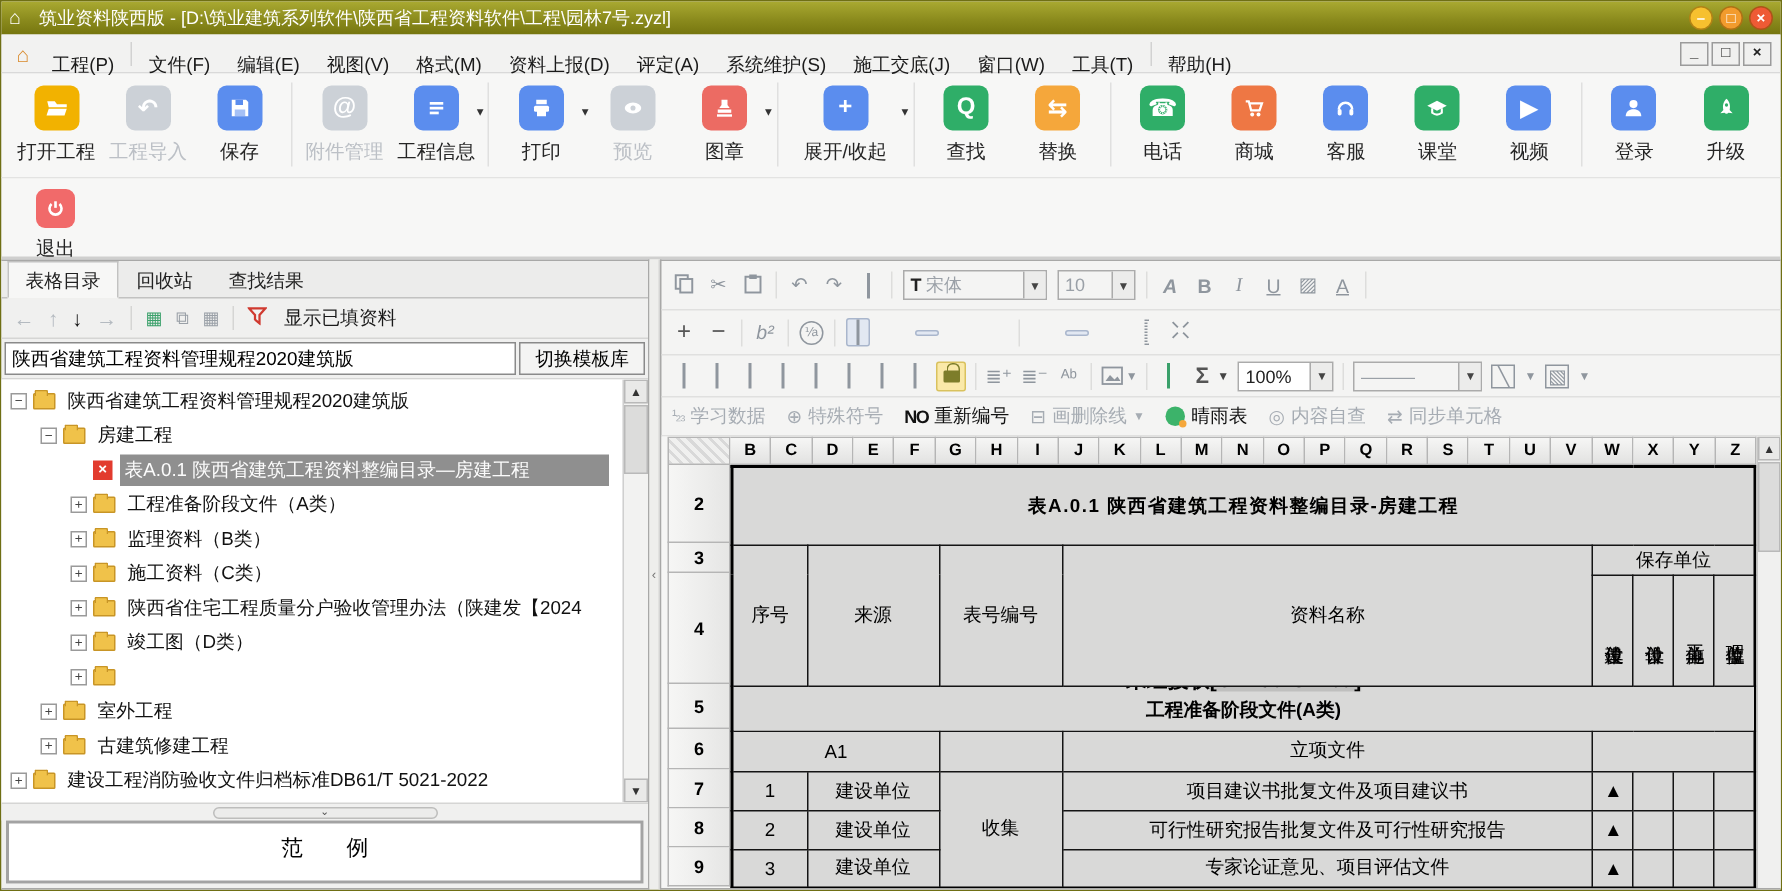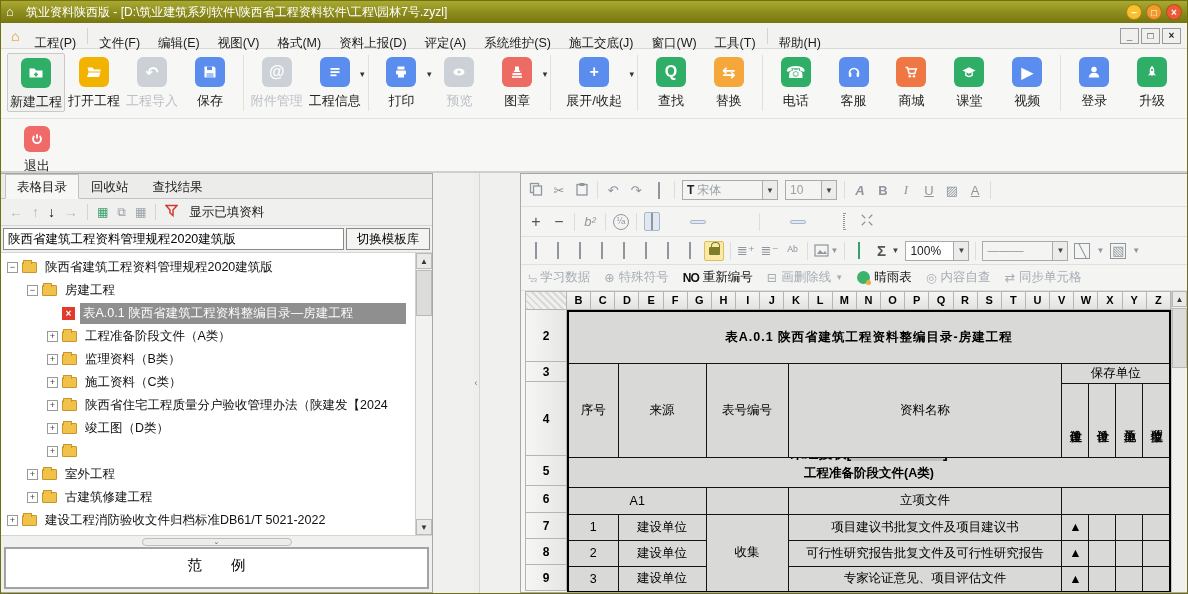--- a/index.html
+++ b/index.html
@@ -31,21 +31,21 @@
   .tblabel { margin-top:5px; font-size:13px; color:#252525; white-space:nowrap; }
   .tbtn.dis .tblabel { color:#bcc0c6; }
   .dd { position:absolute; right:-1px; top:16px; font-size:9px; color:#333; }
   .tsep { width:1px; height:56px; background:#e0e0df; margin:2px 4px 0 4px; }
   .toolbar2 { height:54px; background:#f7f7f6; border-bottom:2px solid #cfcfce; display:flex; align-items:flex-start; padding:3px 0 0 8px; }
   .toolbar2 .tbtn { width:56px; }
   .toolbar2 .tbicon { width:26px; height:26px; font-size:14px; }
   .msvg { display:block; }
 
   
-  .main { position:absolute; top:172px; left:0; right:0; bottom:0; display:flex;gap:40px; }
+  .main { position:absolute; top:172px; left:0; right:0; bottom:0; display:flex; }
 
   
   .leftpanel { width:432px; border:1px solid #a8a8a7; border-left:none; background:#f0f0ef; display:flex; flex-direction:column; }
   .ltabs { height:25px; display:flex; background:#ececeb; border-bottom:1px solid #c2c2c1; padding-left:4px; font-size:12.5px; }
   .ltab { padding:4px 11px 3px; color:#222; border:1px solid transparent; cursor:default; }
   .ltab.active { background:#f7f7f6; border-color:#c2c2c1; border-bottom-color:#f7f7f6; margin-bottom:-1px; }
   .treenav { height:27px; display:flex; align-items:center; gap:9px; padding:0 8px; border-bottom:1px solid #d5d5d4; font-size:14px; }
   .nav-ar { color:#b4bac0; font-weight:bold; cursor:default; }
   .nav-ar.on { color:#111; }
   .nsep { width:1px; height:16px; background:#d5d5d4; }
@@ -155,29 +155,20 @@
     <span class="msep"></span>
     <span class="mitem">帮助(H)</span>
     <span class="winctl">
       <span class="wbtn">_</span>
       <span class="wbtn">□</span>
       <span class="wbtn">×</span>
     </span>
   </div>
 
   <div class="toolbar1">
-    <div class="tbtn first">
-      <span class="tbicon" style="background: rgb(47, 174, 104);">
-        <svg class="msvg" width="16" height="16" viewBox="0 0 16 16">
-            <path d="M1.5 3.5h5l1.5 2h6.5v7h-13z" fill="#fff"></path>
-            <path d="M8 7.5v4M6 9.5h4" stroke="#2fae68" stroke-width="1.6"></path>
-          </svg>
-      </span>
-      <span class="tblabel">新建工程</span>
-    </div>
     <div class="tbtn">
       <span class="tbicon" style="background: rgb(242, 178, 0);">
         <svg class="msvg" width="16" height="16" viewBox="0 0 16 16">
             <path d="M1.5 3.5h5l1.5 2h6.5v2h-12z" fill="#fff"></path>
             <path d="M2.5 8.5h12l-1.5 4.5h-12z" fill="#fff"></path>
           </svg>
       </span>
       <span class="tblabel">打开工程</span>
     </div>
     <div class="tbtn dis">
@@ -256,38 +247,38 @@
     <div class="tbtn">
       <span class="tbicon" style="background: rgb(245, 167, 59);">⇆</span>
       <span class="tblabel">替换</span>
     </div>
     <div class="tsep"></div>
     <div class="tbtn">
       <span class="tbicon" style="background: rgb(47, 174, 104);">☎</span>
       <span class="tblabel">电话</span>
     </div>
     <div class="tbtn">
+      <span class="tbicon" style="background: rgb(238, 119, 68);">
+        <svg class="msvg" width="16" height="16" viewBox="0 0 16 16">
+            <path d="M2.5 3.5h2l1.6 6h5.6l1.6-4.6H5.2" fill="none" stroke="#fff" stroke-width="1.5"></path>
+            <circle cx="6.8" cy="12.3" r="1.3" fill="#fff"></circle>
+            <circle cx="11" cy="12.3" r="1.3" fill="#fff"></circle>
+          </svg>
+      </span>
+      <span class="tblabel">商城</span>
+    </div>
+    <div class="tbtn">
       <span class="tbicon" style="background: rgb(91, 141, 238);">
         <svg class="msvg" width="16" height="16" viewBox="0 0 16 16">
             <path d="M3.5 9a4.5 4.5 0 0 1 9 0" fill="none" stroke="#fff" stroke-width="1.7"></path>
             <rect x="2.8" y="8.6" width="2.6" height="4.4" rx="1.2" fill="#fff"></rect>
             <rect x="10.6" y="8.6" width="2.6" height="4.4" rx="1.2" fill="#fff"></rect>
           </svg>
       </span>
       <span class="tblabel">客服</span>
-    </div>
-    <div class="tbtn">
-      <span class="tbicon" style="background: rgb(238, 119, 68);">
-        <svg class="msvg" width="16" height="16" viewBox="0 0 16 16">
-            <path d="M2.5 3.5h2l1.6 6h5.6l1.6-4.6H5.2" fill="none" stroke="#fff" stroke-width="1.5"></path>
-            <circle cx="6.8" cy="12.3" r="1.3" fill="#fff"></circle>
-            <circle cx="11" cy="12.3" r="1.3" fill="#fff"></circle>
-          </svg>
-      </span>
-      <span class="tblabel">商城</span>
     </div>
     <div class="tbtn">
       <span class="tbicon" style="background: rgb(47, 174, 104);">
         <svg class="msvg" width="16" height="16" viewBox="0 0 16 16">
             <path d="M8 3.2 14.5 6.5 8 9.8 1.5 6.5z" fill="#fff"></path>
             <path d="M4.8 8.2v3c1.9 1.5 4.5 1.5 6.4 0v-3" fill="none" stroke="#fff" stroke-width="1.4"></path>
           </svg>
       </span>
       <span class="tblabel">课堂</span>
     </div>

